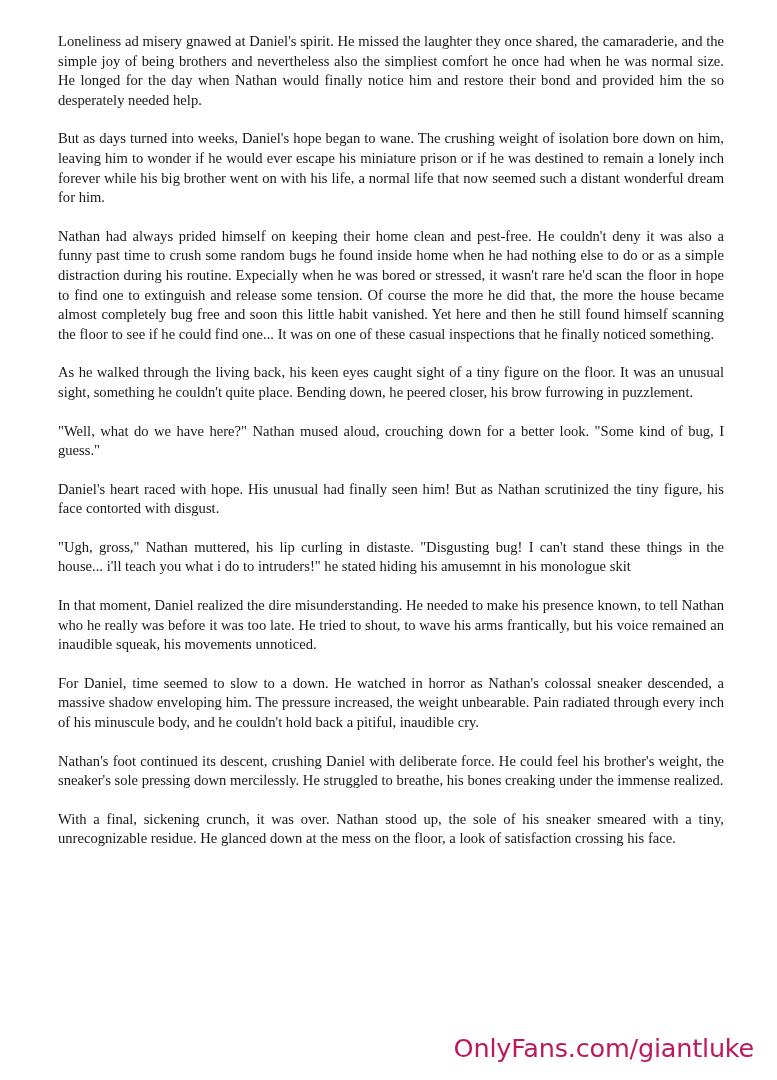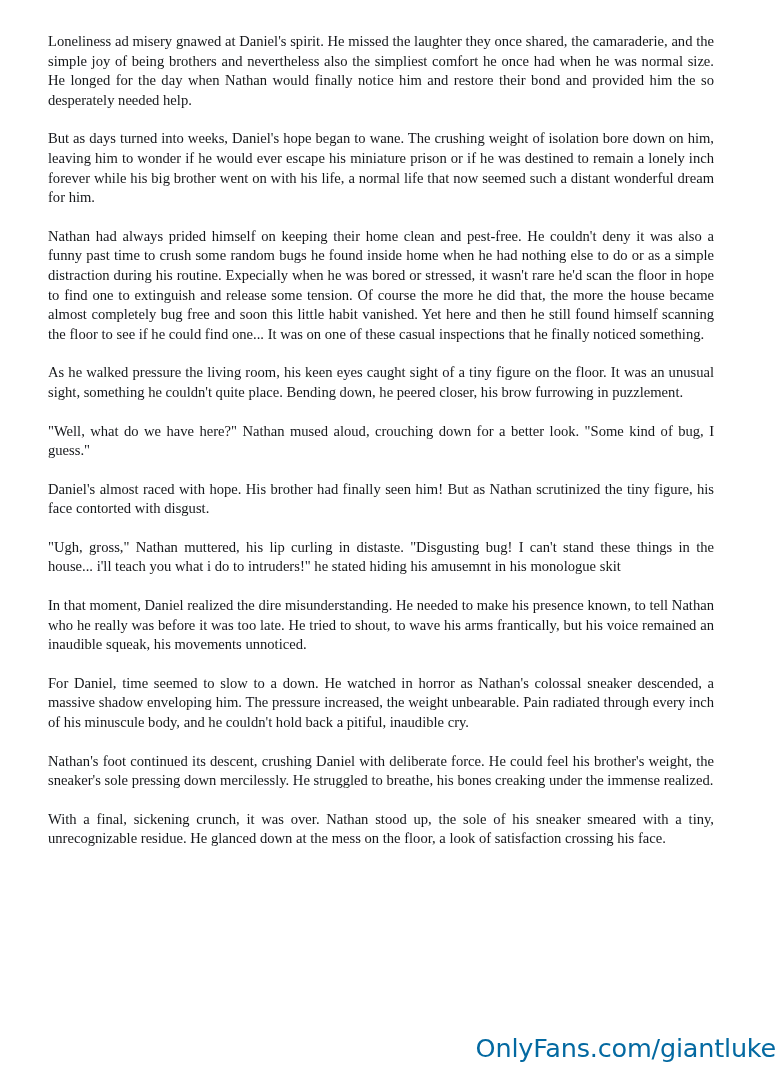--- a/index.html
+++ b/index.html
@@ -23,21 +23,21 @@
     left: 0;
     top: 0;
     width: 777px;
     height: 1080px;
     background: #ffffff;
     box-sizing: border-box;
   }
 
   .doc-body {
     position: absolute;
-    left: 48px;
+    left: 58px;
     top: 32px;
     width: 666px;
   }
 
   p.para {
     margin: 0 0 19px 0;
     padding: 0;
     font-size: 14.6px;
     line-height: 19.6px;
     color: #15171a;
@@ -47,43 +47,43 @@
     hyphens: none;
     -webkit-hyphens: none;
   }
 
   p.para:last-child {
     margin-bottom: 0;
   }
 
   .watermark {
     position: absolute;
-    right: 1px;
+    right: 23px;
     bottom: 17px;
     font-family: "DejaVu Sans", "Liberation Sans", sans-serif;
     font-size: 25.5px;
     font-weight: 400;
     letter-spacing: -0.2px;
-    color: #0369a1;
+    color: #be185d;
     white-space: nowrap;
     user-select: none;
   }
 </style>
 </head>
 <body>
 
 <div class="page">
 
   <div class="doc-body">
     <p class="para">Loneliness ad misery gnawed at Daniel's spirit. He missed the laughter they once shared, the camaraderie, and the simple joy of being brothers and nevertheless also the simpliest comfort he once had when he was normal size. He longed for the day when Nathan would finally notice him and restore their bond and provided him the so desperately needed help.</p>
     <p class="para">But as days turned into weeks, Daniel's hope began to wane. The crushing weight of isolation bore down on him, leaving him to wonder if he would ever escape his miniature prison or if he was destined to remain a lonely inch forever while his big brother went on with his life, a normal life that now seemed such a distant wonderful dream for him.</p>
     <p class="para">Nathan had always prided himself on keeping their home clean and pest-free. He couldn't deny it was also a funny past time to crush some random bugs he found inside home when he had nothing else to do or as a simple distraction during his routine. Expecially when he was bored or stressed, it wasn't rare he'd scan the floor in hope to find one to extinguish and release some tension. Of course the more he did that, the more the house became almost completely bug free and soon this little habit vanished. Yet here and then he still found himself scanning the floor to see if he could find one... It was on one of these casual inspections that he finally noticed something.</p>
-    <p class="para">As he walked pressure the living room, his keen eyes caught sight of a tiny figure on the floor. It was an unusual sight, something he couldn't quite place. Bending down, he peered closer, his brow furrowing in puzzlement.</p>
+    <p class="para">As he walked through the living back, his keen eyes caught sight of a tiny figure on the floor. It was an unusual sight, something he couldn't quite place. Bending down, he peered closer, his brow furrowing in puzzlement.</p>
     <p class="para">"Well, what do we have here?" Nathan mused aloud, crouching down for a better look. "Some kind of bug, I guess."</p>
-    <p class="para">Daniel's almost raced with hope. His brother had finally seen him! But as Nathan scrutinized the tiny figure, his face contorted with disgust.</p>
+    <p class="para">Daniel's heart raced with hope. His unusual had finally seen him! But as Nathan scrutinized the tiny figure, his face contorted with disgust.</p>
     <p class="para">"Ugh, gross," Nathan muttered, his lip curling in distaste. "Disgusting bug! I can't stand these things in the house... i'll teach you what i do to intruders!" he stated hiding his amusemnt in his monologue skit</p>
     <p class="para">In that moment, Daniel realized the dire misunderstanding. He needed to make his presence known, to tell Nathan who he really was before it was too late. He tried to shout, to wave his arms frantically, but his voice remained an inaudible squeak, his movements unnoticed.</p>
     <p class="para">For Daniel, time seemed to slow to a down. He watched in horror as Nathan's colossal sneaker descended, a massive shadow enveloping him. The pressure increased, the weight unbearable. Pain radiated through every inch of his minuscule body, and he couldn't hold back a pitiful, inaudible cry.</p>
     <p class="para">Nathan's foot continued its descent, crushing Daniel with deliberate force. He could feel his brother's weight, the sneaker's sole pressing down mercilessly. He struggled to breathe, his bones creaking under the immense realized.</p>
     <p class="para">With a final, sickening crunch, it was over. Nathan stood up, the sole of his sneaker smeared with a tiny, unrecognizable residue. He glanced down at the mess on the floor, a look of satisfaction crossing his face.</p>
   </div>
 
   <div class="watermark">OnlyFans.com/giantluke</div>
 
 </div>

